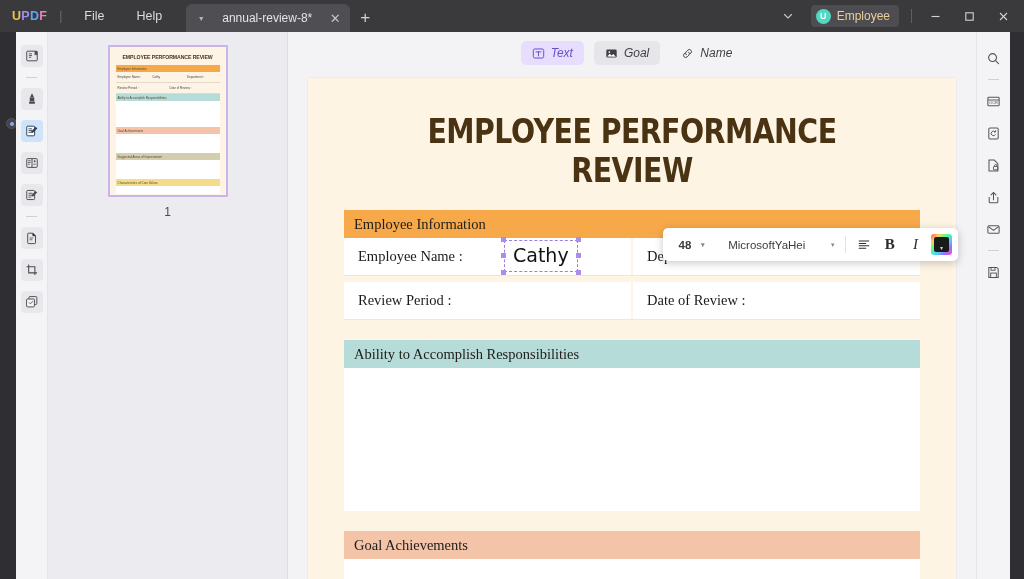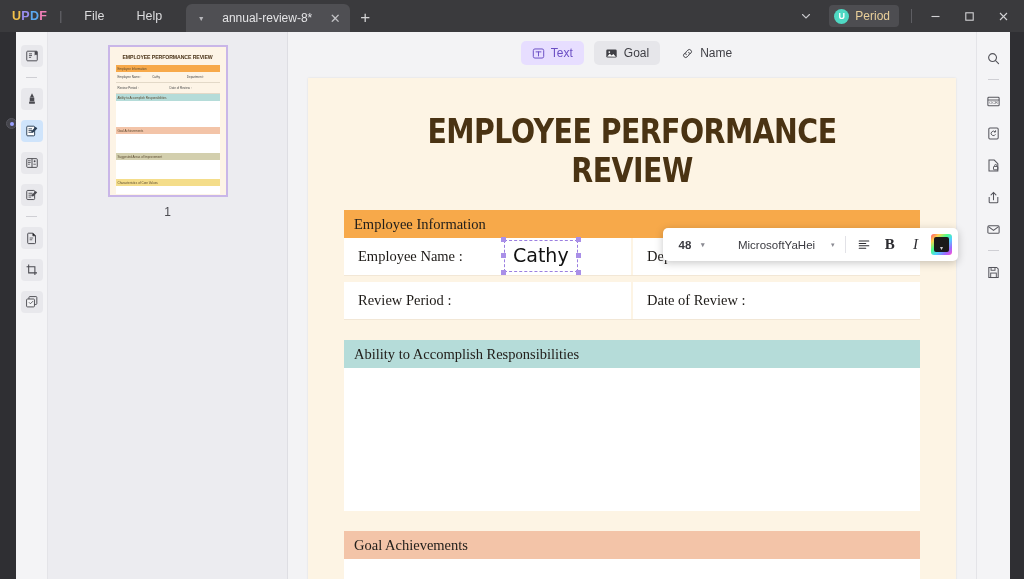--- a/index.html
+++ b/index.html
@@ -121,21 +121,21 @@
   .contentarea {
     position:absolute; top:32px; left:288px; width:688px; height:547px;
     background:#f3f3f5; overflow:hidden;
   }
   .ctoolbar {
     height:36px; display:flex; align-items:center; justify-content:center; gap:10px;
     padding-top:6px;
   }
   .cbtn {
     display:flex; align-items:center; gap:6px; height:24px; padding:0 11px;
-    border-radius:5px; font-size:12px; color:#3f3f45; cursor:pointer;
+    border-radius:5px; font-size:12px; color:#3f3f45; cursor:pointer;font-style:italic;
   }
   .cbtn.sel { background:#e7deff; color:#6b4fc4; }
   .cbtn.soft { background:#e6e6ea; }
   .cbtn svg { display:block; }
 
   
   .pagewrap {
     position:absolute; top:46px; left:0; width:688px; height:501px;
     display:flex; justify-content:center;
   }
@@ -181,21 +181,21 @@
 
   
   .fmtbar {
     position:absolute; left:375px; top:196px; width:295px; height:33px;
     background:#fff; border-radius:5px; box-shadow:0 2px 9px rgba(0,0,0,.22);
     display:flex; align-items:center; padding:0 6px; z-index:40;
   }
   .fsel {
     display:flex; align-items:center; height:24px; font-size:11.5px; color:#3b3b41; cursor:pointer;
   }
-  .fsel .fval { padding:0 6px;text-align:center; }
+  .fsel .fval { padding:0 6px; }
   .fsel .fcar { font-size:7px; color:#8a8a92; padding-right:6px; }
   .fsize { width:54px;font-weight:bold; }
   .fsize .fval { width:32px; text-align:center; }
   .ffam { width:120px; }
   .ffam .fval { flex:1; }
   .fdiv { width:1px; height:17px; background:#e2e2e7; margin:0 5px; }
   .fbtn {
     width:26px; height:24px; display:flex; align-items:center; justify-content:center;
     cursor:pointer; color:#2c2c31; font-size:14px;
   }
@@ -250,21 +250,21 @@
   </div>
 
   <div class="tb-right">
     <div class="chev-btn">
       <svg width="12" height="12" viewBox="0 0 12 12">
           <path d="M2.5 4.5L6 8l3.5-3.5" stroke="#c8c8cc" stroke-width="1.1" fill="none" stroke-linecap="round"></path>
         </svg>
     </div>
     <div class="upgrade">
       <div class="ubadge">U</div>
-      <span>Period</span>
+      <span>Employee</span>
     </div>
     <div class="vsep"></div>
     <div class="wbtn">
       <svg width="11" height="11" viewBox="0 0 11 11">
           <path d="M1.5 5.5h8" stroke="#d2d2d5" stroke-width="1.1"></path>
         </svg>
     </div>
     <div class="wbtn">
       <svg width="11" height="11" viewBox="0 0 11 11">
           <rect x="1.8" y="1.8" width="7.4" height="7.4" stroke="#d2d2d5" stroke-width="1.1" fill="none"></rect>

